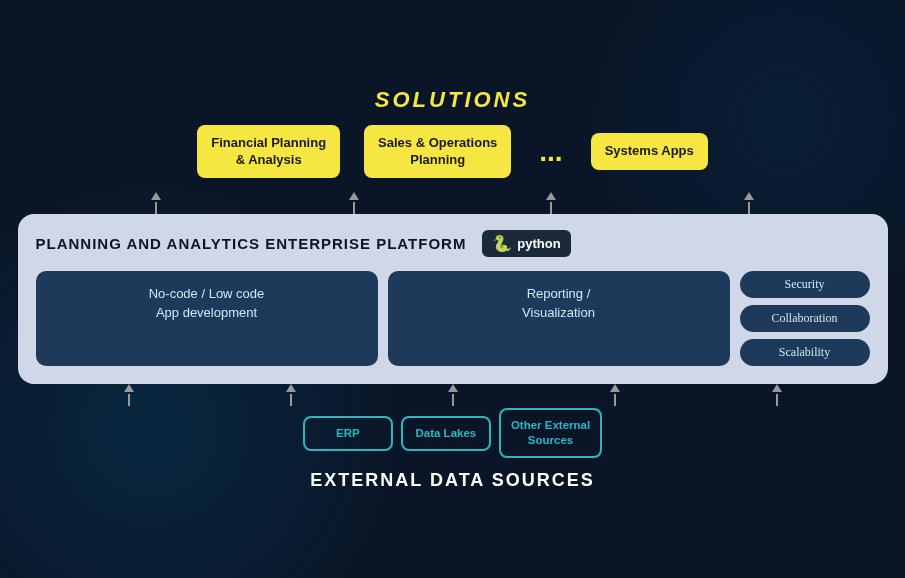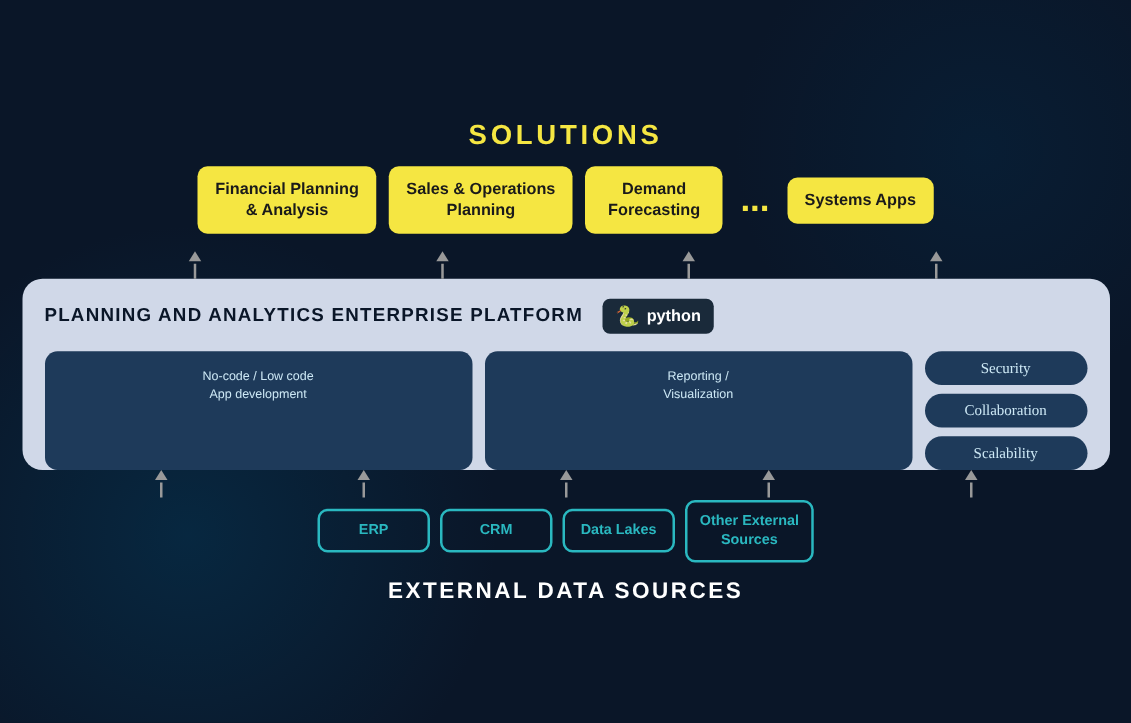--- a/index.html
+++ b/index.html
@@ -48,26 +48,27 @@
       z-index: 1;
     }
 
     
     .solutions-label {
       color: #f5e642;
       font-size: 22px;
       font-weight: 900;
       letter-spacing: 3px;
       margin-bottom: 12px;
+      font-style: italic;
     }
 
     .solutions-row {
       display: flex;
       align-items: center;
-      gap: 10px;
+      gap: 24px;
       margin-bottom: 14px;
     }
 
     .solution-box {
       background: #f5e642;
       color: #1a1a1a;
       font-size: 13px;
       font-weight: 700;
       text-align: center;
       padding: 10px 14px;
@@ -114,21 +115,21 @@
       border-left: 5px solid transparent;
       border-right: 5px solid transparent;
       border-bottom: 8px solid #999;
       margin-bottom: 2px;
     }
 
     
     .platform-box {
       background: #d0d8e8;
       border-radius: 16px;
-      padding: 16px 18px 0 18px;
+      padding: 16px 18px 18px 18px;
       width: 100%;
     }
 
     .platform-header {
       display: flex;
       align-items: center;
       gap: 16px;
       margin-bottom: 14px;
     }
 
@@ -159,21 +160,21 @@
       display: flex;
       gap: 10px;
       align-items: stretch;
     }
 
     .component-box {
       background: #1e3a5a;
       color: #cde8f5;
       border-radius: 10px;
       padding: 14px 16px;
-      font-size: 10px;
+      font-size: 13px;
       text-align: center;
       line-height: 1.4;
       flex: 1;
     }
 
     .side-features {
       display: flex;
       flex-direction: column;
       gap: 7px;
       flex: 0 0 auto;
@@ -262,21 +263,20 @@
 <div class="bg-circle-1"></div>
 <div class="bg-circle-2"></div>
 
 <div class="main-container">
 
   <div class="solutions-label">SOLUTIONS</div>
 
   <div class="solutions-row">
     <div class="solution-box">Financial Planning<br>&amp; Analysis</div>
     <div class="solution-box">Sales &amp; Operations<br>Planning</div>
-    <div class="solution-box">Demand<br>Forecasting</div>
     <div class="dots-label">...</div>
     <div class="solution-box">Systems Apps</div>
   </div>
 
   <div class="arrows-top">
     <div class="arrow-up">
       <div class="arrow-head-up"></div>
       <div class="arrow-shaft"></div>
     </div>
     <div class="arrow-up">
@@ -331,21 +331,20 @@
       <div class="arrow-shaft-bottom"></div>
     </div>
     <div class="arrow-head-down-container">
       <div class="arrow-head-up-bottom"></div>
       <div class="arrow-shaft-bottom"></div>
     </div>
   </div>
 
   <div class="external-row">
     <div class="external-box">ERP</div>
-    <div class="external-box">CRM</div>
     <div class="external-box">Data Lakes</div>
     <div class="external-box">Other External<br>Sources</div>
   </div>
 
   <div class="external-label">
     <span>EXTERNAL DATA </span><span style="color:#fff">SOURCES</span>
   </div>
 
 </div>
 

